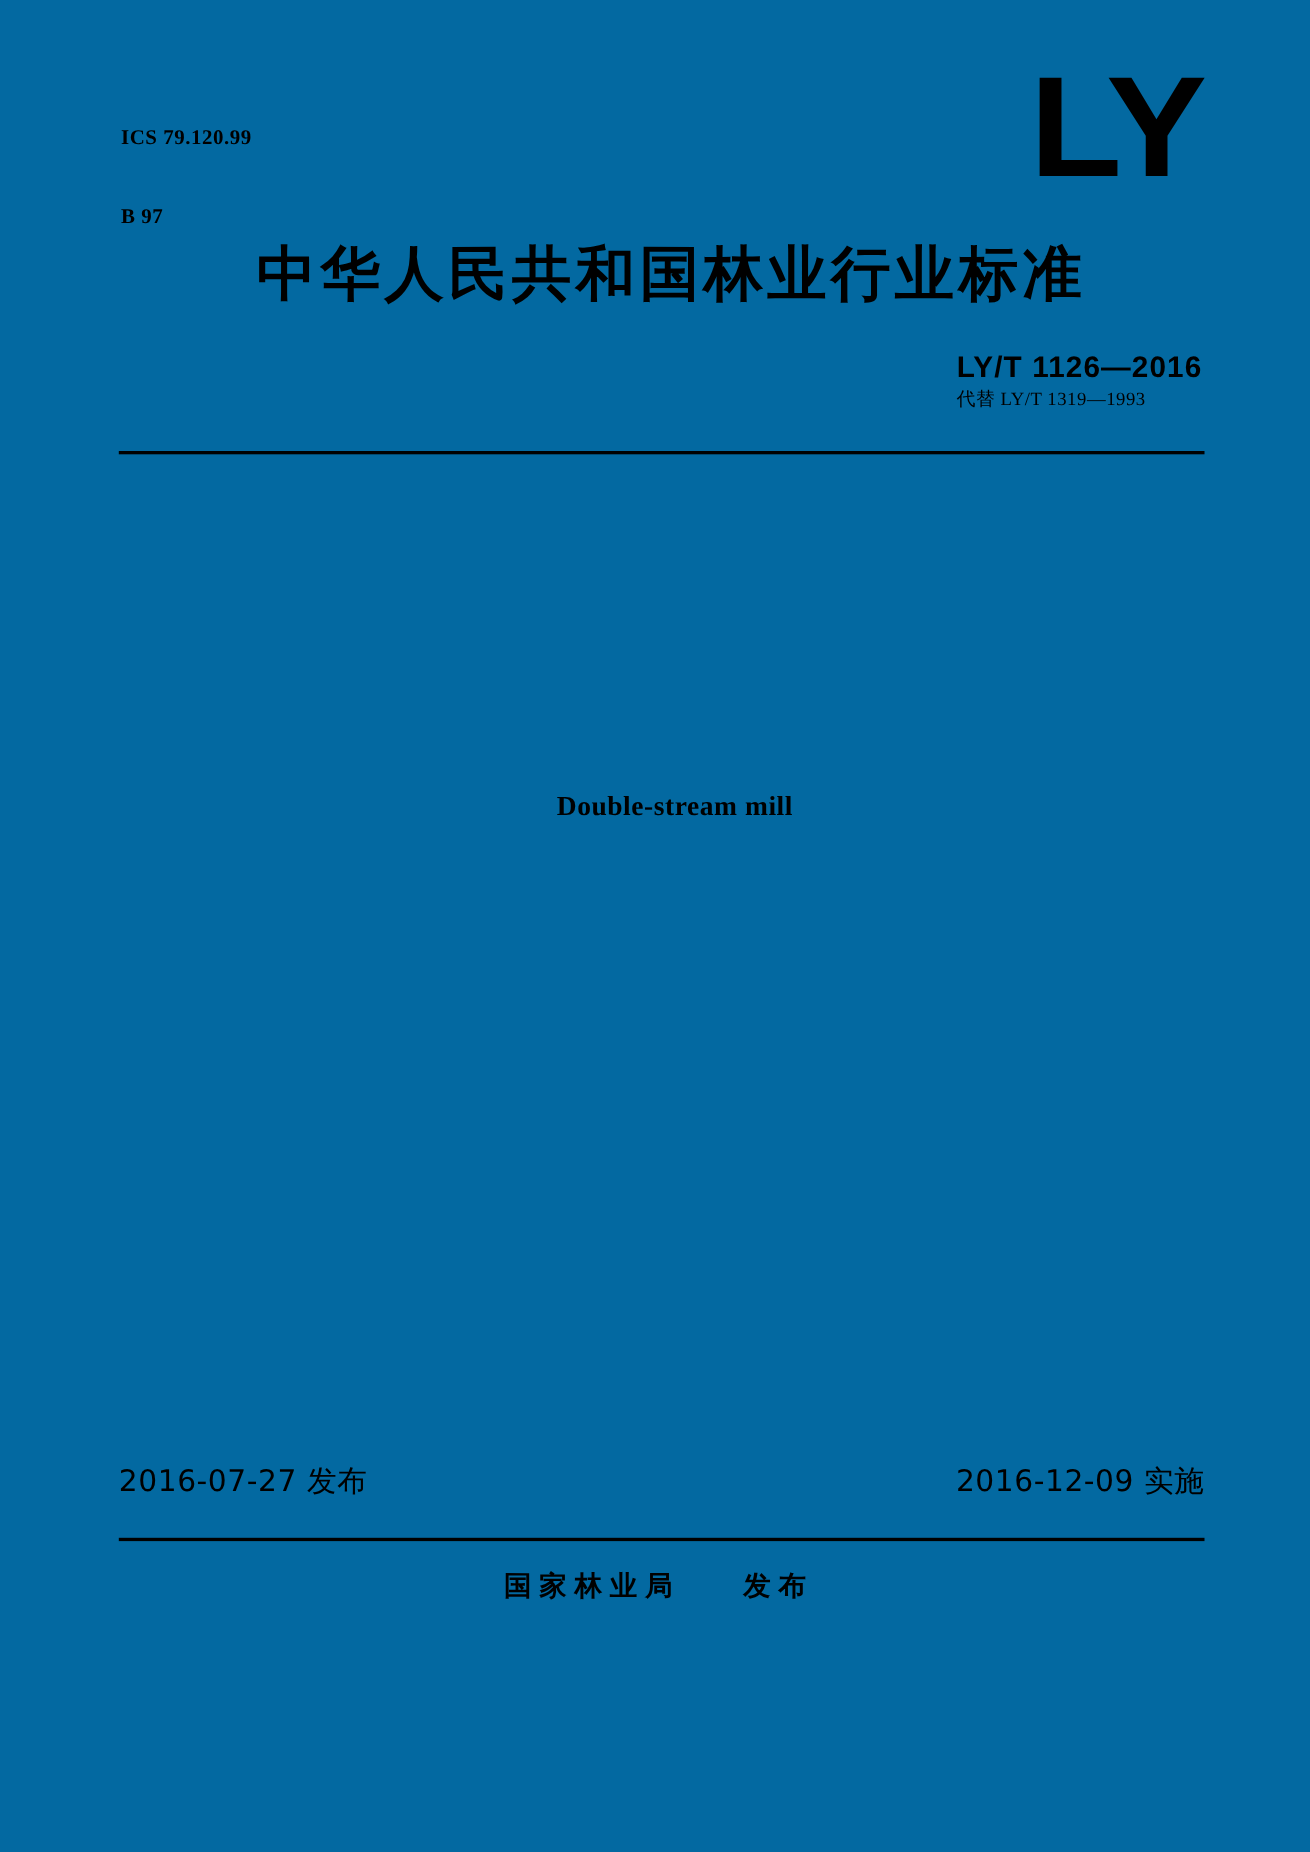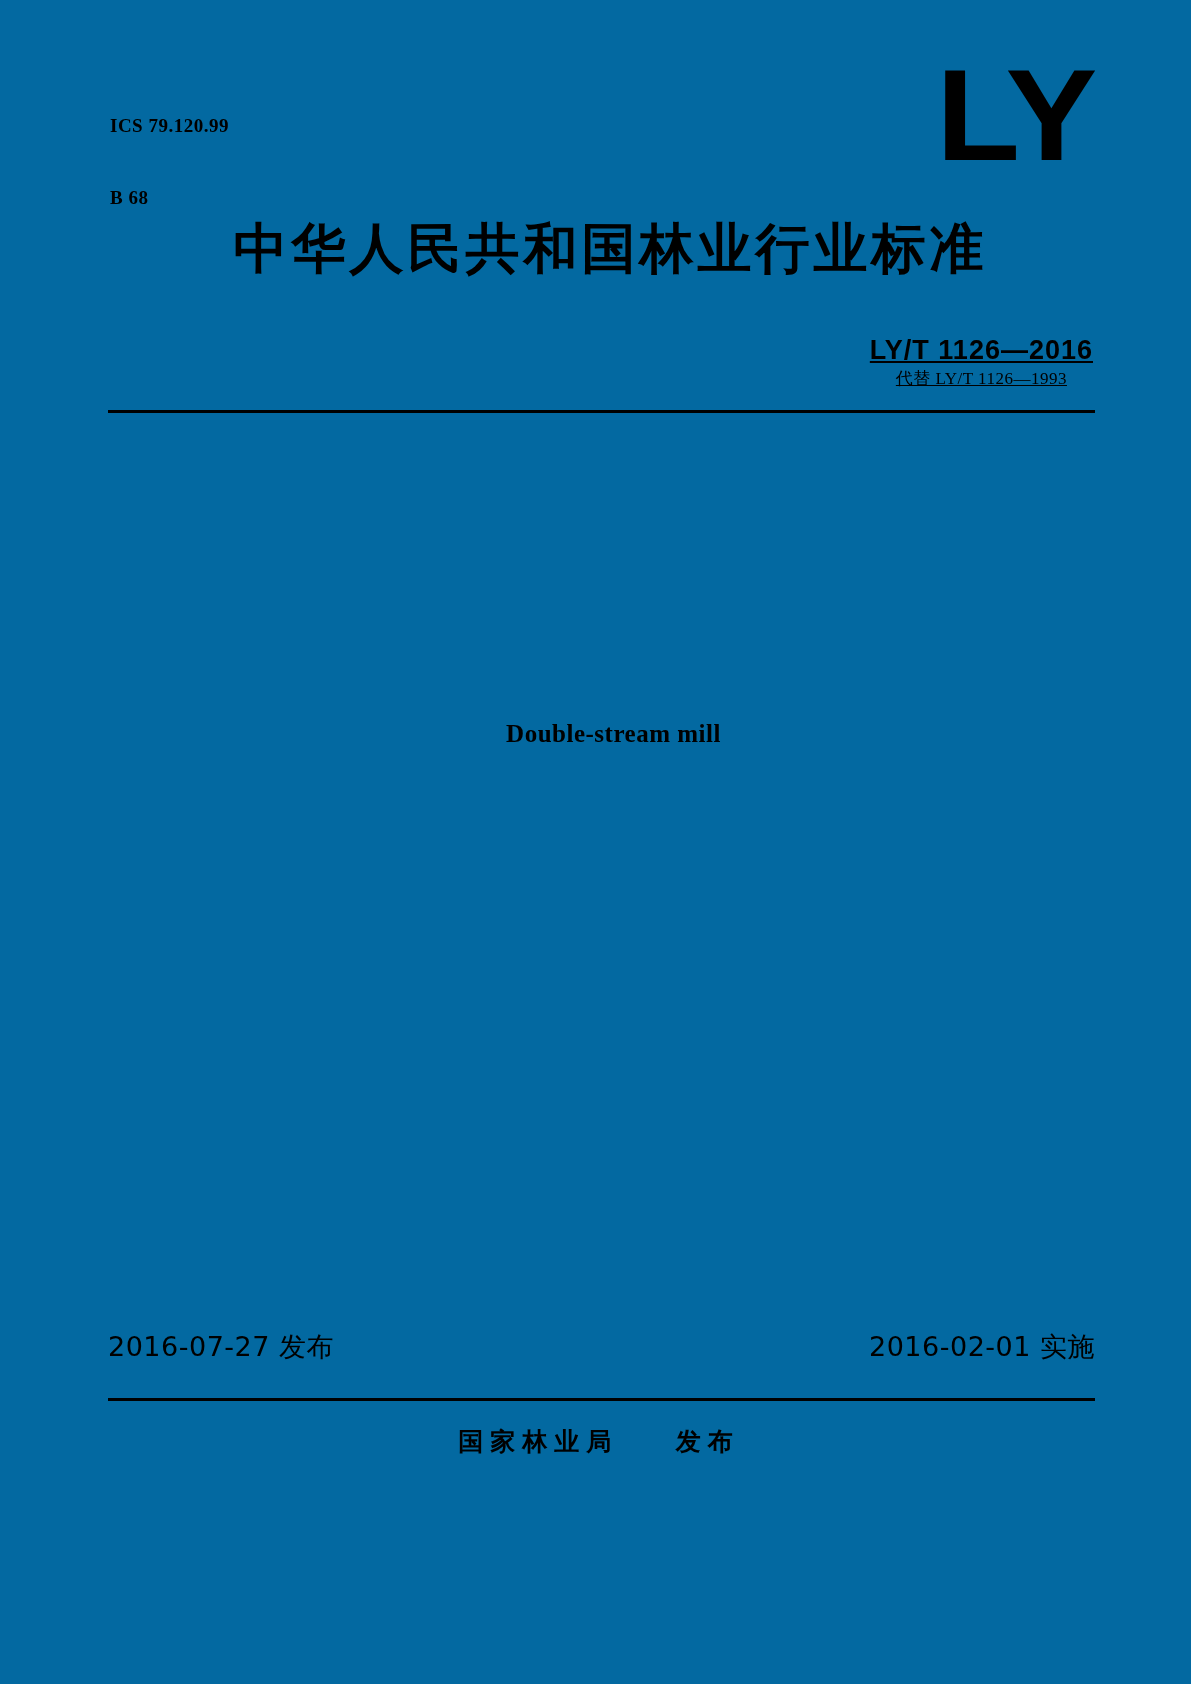--- a/index.html
+++ b/index.html
@@ -61,23 +61,22 @@
     font-weight: bold;
     font-size: 54px;
     line-height: 62px;
     letter-spacing: 4px;
     padding-left: 14px;
   }
 
   .std-number {
     position: absolute;
     right: 98px;
-    top: 334px;
-    text-align: center;
-    text-decoration: underline;
+    top: 318px;
+    text-align: left;
   }
   .std-number .num {
     font-family: "Liberation Sans", sans-serif;
     font-weight: bold;
     font-size: 27px;
     line-height: 32px;
     letter-spacing: 1px;
   }
   .std-number .replaces {
     margin-top: 2px;
@@ -161,39 +160,39 @@
   }
   .publisher .gap { display: inline-block; width: 26px; }
 </style>
 </head>
 <body>
 
 <div class="page">
 
   <div class="ics-block">
     <span class="ics-line">ICS 79.120.99</span>
-    <span class="ics-line">B 68</span>
+    <span class="ics-line">B 97</span>
   </div>
 
   <div class="ly-logo">LY</div>
 
   <div class="main-title">中华人民共和国林业行业标准</div>
 
   <div class="std-number">
     <div class="num">LY/T 1126—2016</div>
-    <div class="replaces">代替 LY/T 1126—1993</div>
+    <div class="replaces">代替 LY/T 1319—1993</div>
   </div>
 
   <div class="rule-top"></div>
 
   <div class="doc-subtitle">Double-stream mill</div>
 
   <div class="dates">
     <div class="date-left">2016-07-27 发布</div>
-    <div class="date-right">2016-02-01 实施</div>
+    <div class="date-right">2016-12-09 实施</div>
   </div>
 
   <div class="rule-bottom"></div>
 
   <div class="publisher">
     <span>国家林业局</span>
     <span class="gap"></span>
     <span>发布</span>
   </div>
 

